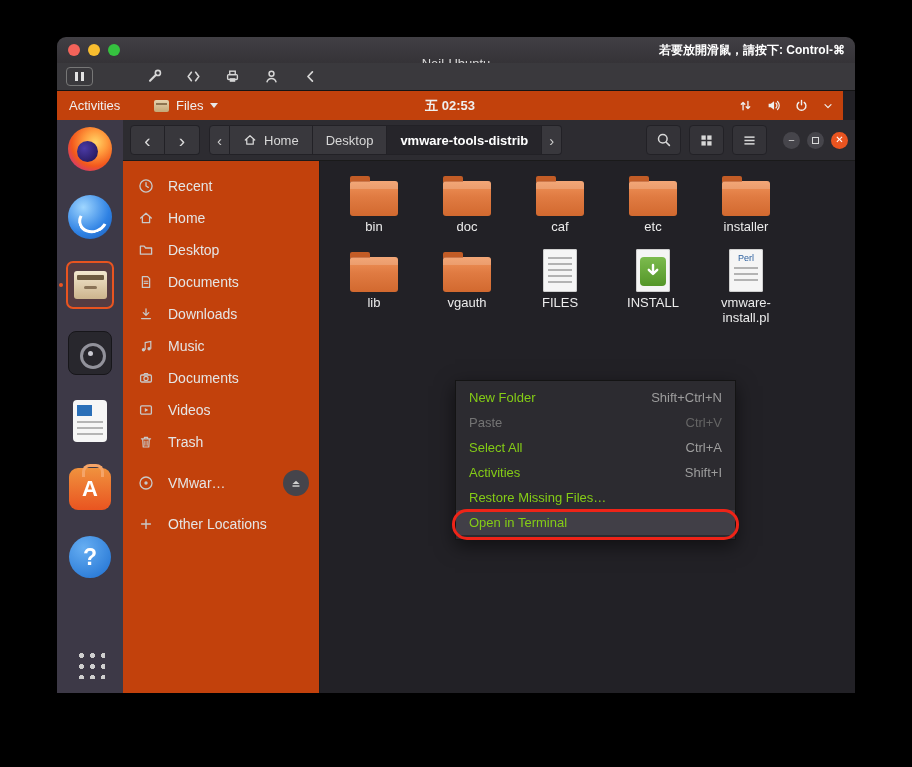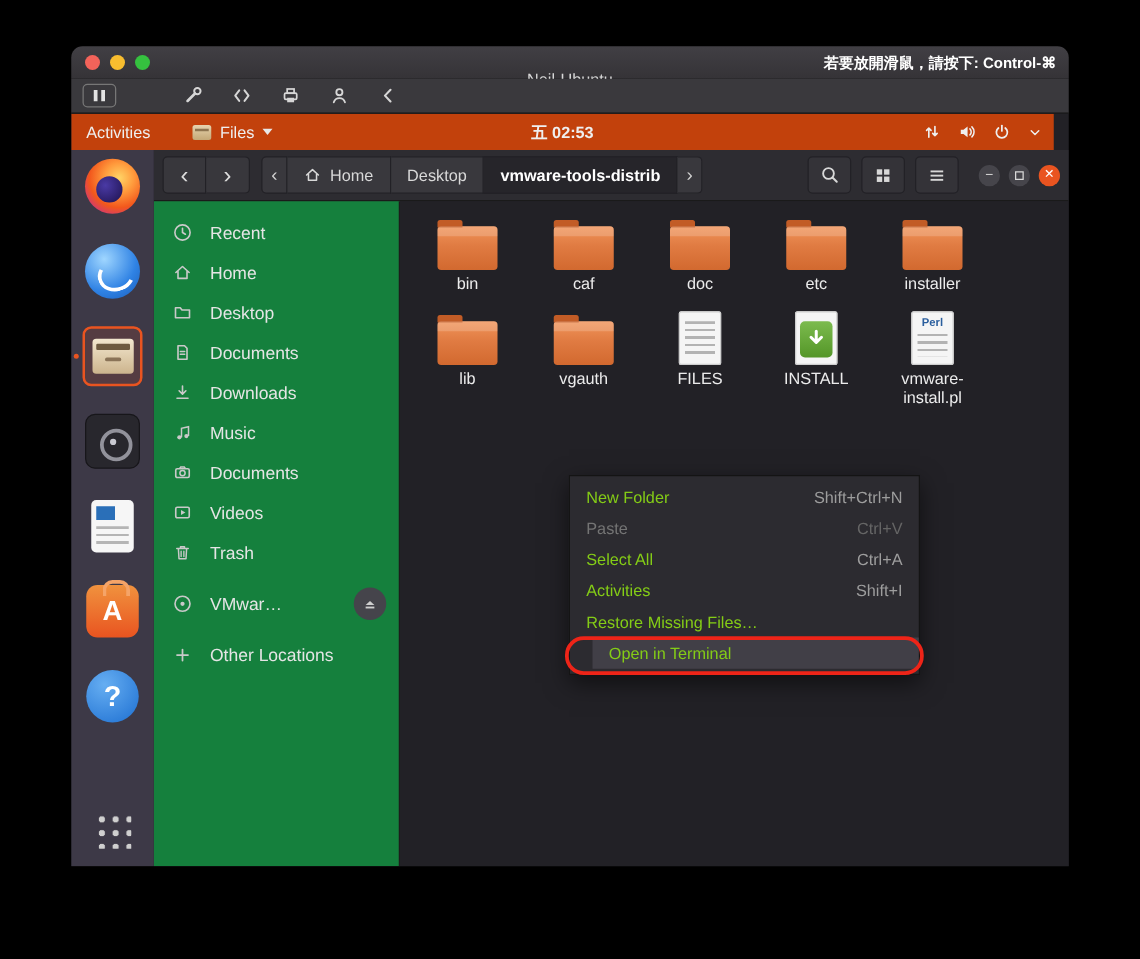--- a/index.html
+++ b/index.html
@@ -105,21 +105,21 @@
   .hb-right { margin-left:auto; display:flex; align-items:center; gap:8px; }
   .icon-btn { width:35px; height:30px; border-radius:4px; background:#343338; border:1px solid #222126;
     display:flex; align-items:center; justify-content:center; }
   .win-controls { display:flex; gap:7px; margin-left:8px; }
   .wc { width:17px; height:17px; border-radius:50%; background:#46454b; color:#d9d9d9;
     display:flex; align-items:center; justify-content:center; font-size:11px; line-height:1; }
   .wc .sq { width:7px; height:7px; border:1px solid #d9d9d9; }
   .wc.close { background:#e95420; color:#fff; font-size:10px; }
 
   .content { flex:1; display:flex; min-height:0; }
-  .sidebar { width:197px; flex:0 0 197px; background:#15803d; border-right:1px solid #1c1c1c; padding-top:9px; }
+  .sidebar { width:197px; flex:0 0 197px; background:#c2410c; border-right:1px solid #1c1c1c; padding-top:9px; }
   .side-item { height:32px; display:flex; align-items:center; gap:14px; padding:0 10px 0 15px;
     color:#e5e5e5; font-size:14px; }
   .side-gap { height:9px; }
   .eject { margin-left:auto; width:26px; height:26px; border-radius:50%; background:#45444b;
     display:flex; align-items:center; justify-content:center; }
 
   .main { flex:1; background:#222126; position:relative; }
   .files-grid { position:absolute; left:11px; top:8px; display:grid;
     grid-template-columns:repeat(5,86px); column-gap:7px; row-gap:10px; justify-items:center; }
   .fcell { width:86px; display:flex; flex-direction:column; align-items:center; }
@@ -131,33 +131,33 @@
     background:#c25c26; border-radius:2px 2px 0 0; }
   .folder::after { content:""; position:absolute; top:0; left:0; right:0; height:8px;
     background:rgba(255,255,255,.18); border-radius:3px 3px 0 0; }
   .page { width:34px; height:43px; background:#f5f5f5; border-radius:2px; position:relative;
     box-shadow:inset 0 0 0 1px #cfcfcf; }
   .page.textfile::after { content:""; position:absolute; left:5px; right:5px; top:8px; height:27px;
     background:repeating-linear-gradient(#b3b3b3 0 2px, transparent 2px 6px); }
   .green-badge { position:absolute; left:4px; right:4px; top:8px; bottom:6px; border-radius:4px;
     background:linear-gradient(#7cbb4e,#549628); display:flex; align-items:center; justify-content:center; }
   .perl-badge { position:absolute; top:4px; left:0; right:0; text-align:center; font-size:9px;
-    font-weight:700; color:#2b5f9e; }
+    font-weight:400; color:#2b5f9e; }
   .page.perl::after { content:""; position:absolute; left:5px; right:5px; top:18px; height:18px;
     background:repeating-linear-gradient(#b3b3b3 0 2px, transparent 2px 6px); }
 
   
   .context-menu { position:absolute; left:455px; top:380px; width:281px; background:#2c2b30;
     border:1px solid #141414; box-shadow:0 6px 18px rgba(0,0,0,.55); padding:4px 0; z-index:6; }
   .mrow { height:25px; display:flex; align-items:center; padding:0 13px; font-size:13px; }
   .mlabel { color:#84cc16; }
   .mshort { margin-left:auto; color:#9d9d9d; }
   .mrow.disabled .mlabel { color:#747474; }
   .mrow.disabled .mshort { color:#656565; }
-  .mrow.highlight { background:#413f47;margin-left:18px; }
+  .mrow.highlight { background:#413f47; }
   .red-ring { position:absolute; left:-4px; right:-4px; bottom:-1px; height:31px;
     border:3px solid #ee2418; border-radius:15px; pointer-events:none; }
 
   svg { display:block; }
 </style>
 </head>
 <body>
 
 <div class="stage">
 
@@ -417,27 +417,27 @@
               <div class="fcell">
                 <div class="ficon-wrap">
                     <div class="folder"></div>
                   </div>
                 <div class="flabel">bin</div>
               </div>
               <div class="fcell">
                 <div class="ficon-wrap">
                     <div class="folder"></div>
                   </div>
+                <div class="flabel">doc</div>
+              </div>
+              <div class="fcell">
+                <div class="ficon-wrap">
+                    <div class="folder"></div>
+                  </div>
                 <div class="flabel">caf</div>
-              </div>
-              <div class="fcell">
-                <div class="ficon-wrap">
-                    <div class="folder"></div>
-                  </div>
-                <div class="flabel">doc</div>
               </div>
               <div class="fcell">
                 <div class="ficon-wrap">
                     <div class="folder"></div>
                   </div>
                 <div class="flabel">etc</div>
               </div>
               <div class="fcell">
                 <div class="ficon-wrap">
                     <div class="folder"></div>

